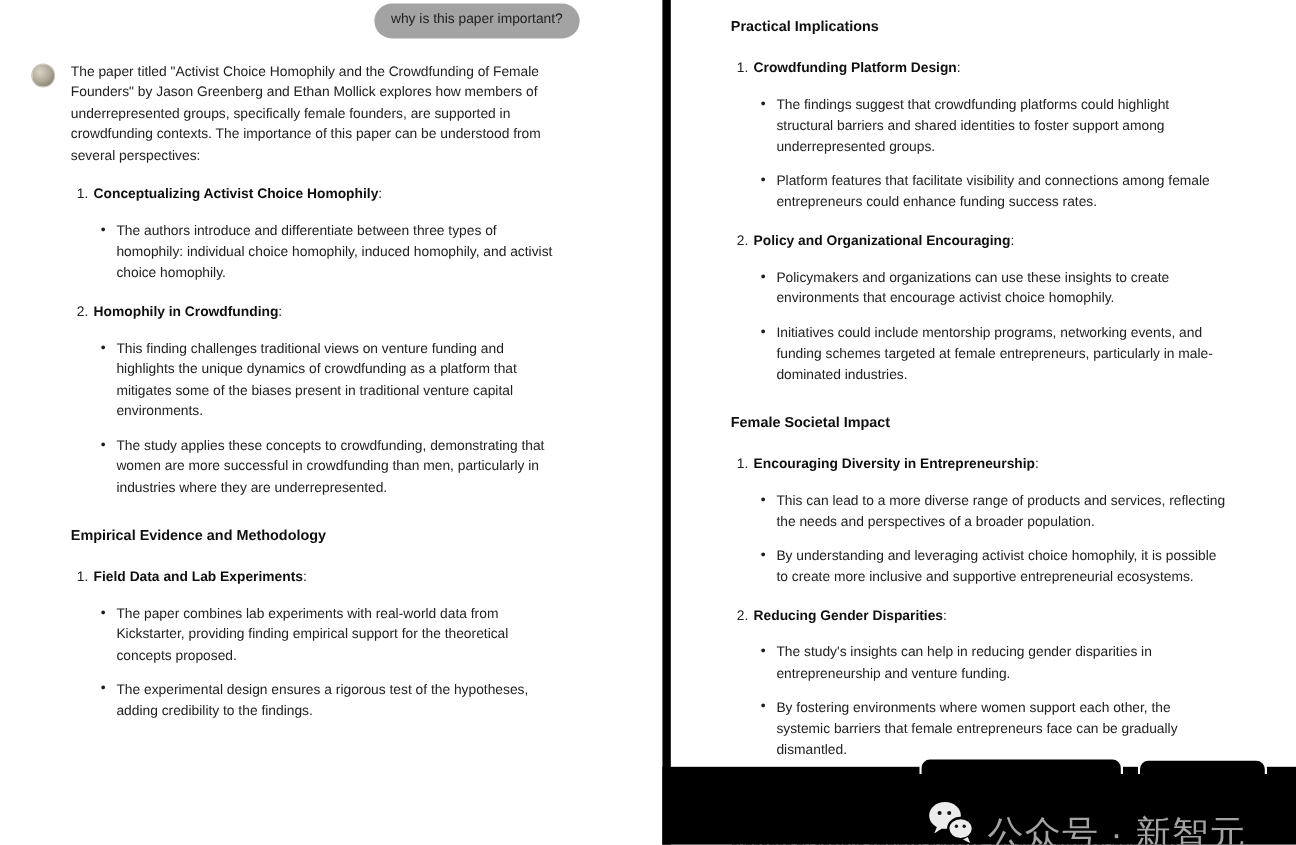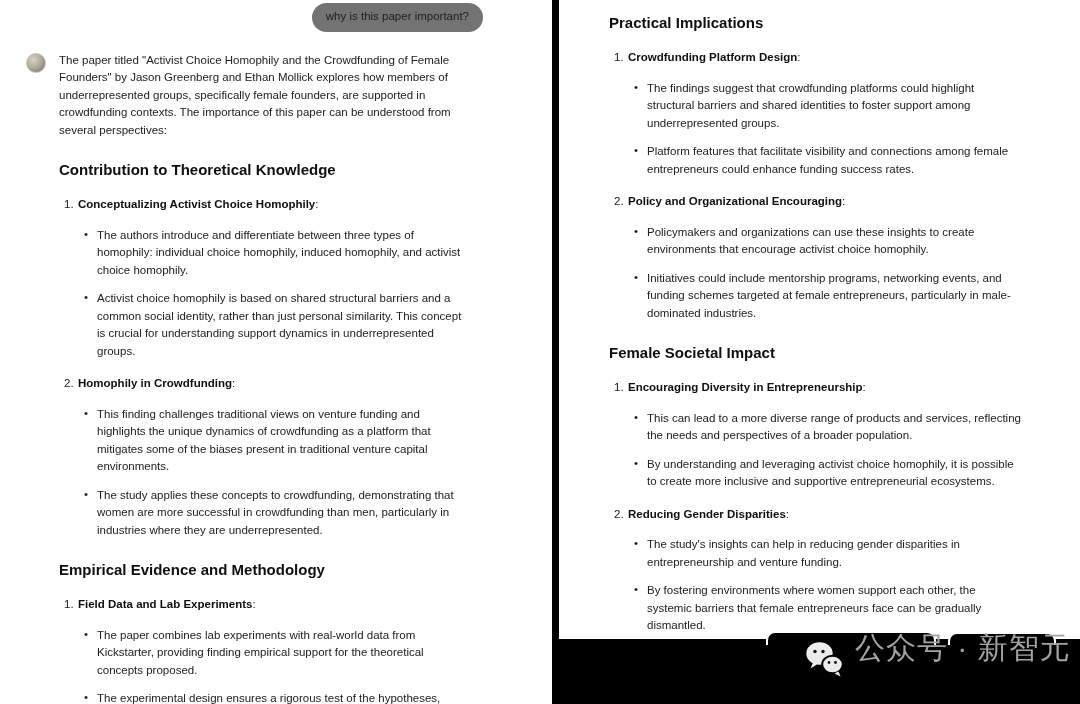--- a/index.html
+++ b/index.html
@@ -10,85 +10,83 @@
     color:#212121;font-size:11.5px;line-height:17.5px;
     -webkit-font-smoothing:antialiased;
   }
   .col{position:absolute;top:0;}
   .col-left{left:0;width:552px;}
   .col-right{left:559px;width:521px;}
 
   
   .user-row{display:flex;justify-content:flex-end;padding:3px 69px 0 0;}
   .user-bubble{
-    background:#737373;border-radius:16px;padding:5px 14px 6px;
+    background:#a3a3a3;border-radius:16px;padding:5px 14px 6px;
     color:#1d1d1d;max-width:330px;
   }
 
   
   .assistant-row{display:flex;align-items:flex-start;padding-left:26px;margin-top:20px;}
   .avatar{
     width:20px;height:20px;border-radius:50%;flex:none;margin-top:1px;
     background:radial-gradient(circle at 35% 32%, #d9d3c6 0%, #b3ac9c 45%, #8b8675 78%, #6f6a5c 100%);
     border:1px solid #c9c4b8;box-sizing:border-box;
   }
   .msg-content{margin-left:13px;width:412px;}
 
   .rcontent{margin-left:50px;width:412px;}
 
   
   .intro,.para{margin:0 0 14px;}
-  h3.heading{font-size:15px;font-weight:700;color:#0f0f0f;margin:21px 0 17px;line-height:19px;}
+  h3.heading{font-size:12px;font-weight:700;color:#0f0f0f;margin:21px 0 17px;line-height:19px;}
   .rcontent > h3.heading:first-child{margin-top:13px;}
   .msg-content > .intro:first-child{margin-top:0;}
   .num-item{display:flex;margin:15px 0 13px;padding-left:5px;}
   .num-item .num{width:14px;flex:none;}
   .num-item b{color:#0f0f0f;}
   .bullet{position:relative;padding-left:38px;margin:11px 0;}
   .bullet::before{content:"\2022";position:absolute;left:25px;top:-1px;color:#1d1d1d;}
 
   
   .divider{position:absolute;left:552px;top:0;width:7px;height:704px;background:#000;}
   .bottom-bar{position:absolute;left:552px;top:639px;width:528px;height:65px;background:#000;z-index:2;}
   .chip{
     position:absolute;background:#000;z-index:3;box-sizing:border-box;
     border:2px solid #fff;border-bottom:none;
     border-radius:9px 9px 0 0;
   }
   .chip-1{left:766px;top:631px;width:170px;height:14px;}
   .chip-2{left:948px;top:632px;width:108px;height:13px;}
 
   .wechat-lockup{
-    position:absolute;left:805px;top:639px;height:65px;z-index:4;
-    display:flex;align-items:flex-start;
+    position:absolute;left:773px;top:639px;height:65px;z-index:4;
+    display:flex;align-items:flex-end;
   }
   .wechat-icon{flex:none;margin-top:2px;}
   .wechat-text{
     margin-left:10px;font-size:30px;color:#a3a3a3;letter-spacing:1px;
     font-family:"Liberation Sans","DejaVu Sans",sans-serif;white-space:nowrap;
   }
 </style>
 </head>
 <body>
 
 <div class="col col-left">
   <div class="user-row">
     <div class="user-bubble">why is this paper important?</div>
   </div>
   <div class="assistant-row">
     <div class="avatar"></div>
     <div class="msg-content" id="left-blocks">
         <p class="intro">The paper titled "Activist Choice Homophily and the Crowdfunding of Female Founders" by Jason Greenberg and Ethan Mollick explores how members of underrepresented groups, specifically female founders, are supported in crowdfunding contexts. The importance of this paper can be understood from several perspectives:</p>
-        <h3 class="heading">Contribution to Theoretical Knowledge</h3>
         <div class="num-item">
           <span class="num">1.</span>
           <span><b>Conceptualizing Activist Choice Homophily</b>:</span>
         </div>
         <div class="bullet">The authors introduce and differentiate between three types of homophily: individual choice homophily, induced homophily, and activist choice homophily.</div>
-        <div class="bullet">Activist choice homophily is based on shared structural barriers and a common social identity, rather than just personal similarity. This concept is crucial for understanding support dynamics in underrepresented groups.</div>
         <div class="num-item">
           <span class="num">2.</span>
           <span><b>Homophily in Crowdfunding</b>:</span>
         </div>
         <div class="bullet">This finding challenges traditional views on venture funding and highlights the unique dynamics of crowdfunding as a platform that mitigates some of the biases present in traditional venture capital environments.</div>
         <div class="bullet">The study applies these concepts to crowdfunding, demonstrating that women are more successful in crowdfunding than men, particularly in industries where they are underrepresented.</div>
         <h3 class="heading">Empirical Evidence and Methodology</h3>
         <div class="num-item">
           <span class="num">1.</span>
           <span><b>Field Data and Lab Experiments</b>:</span>

